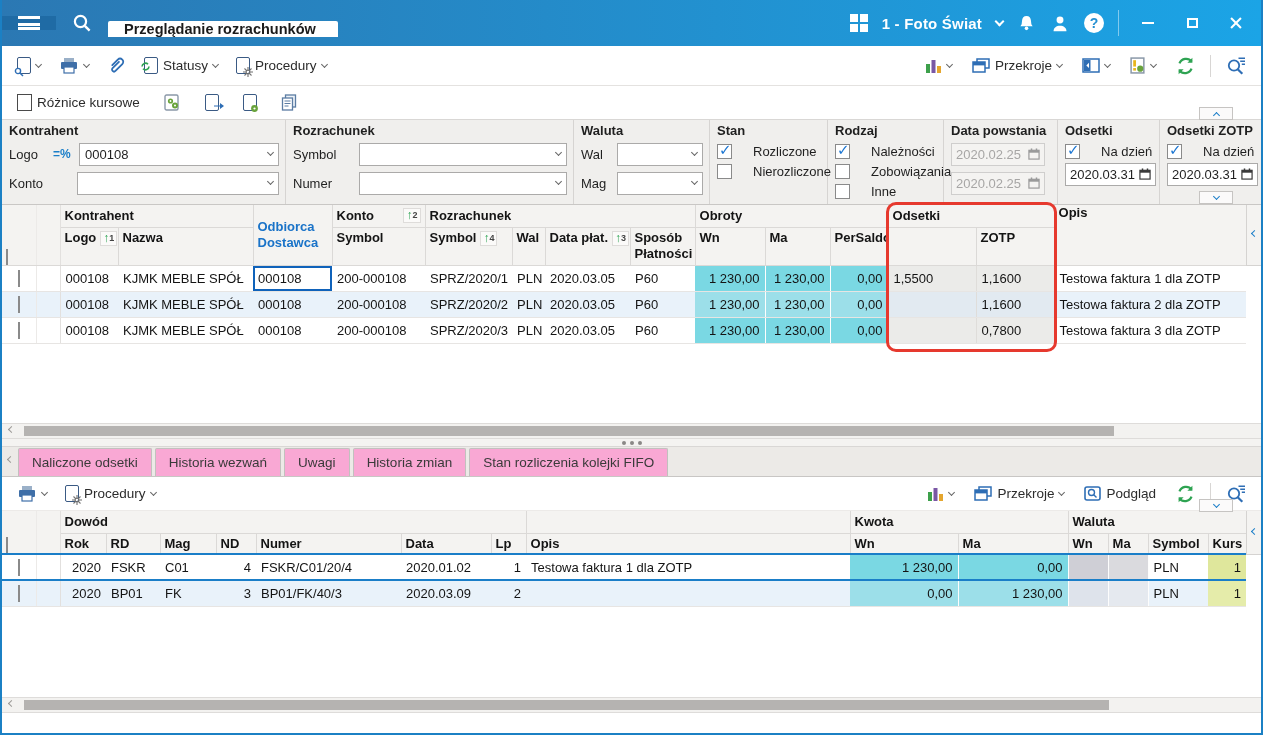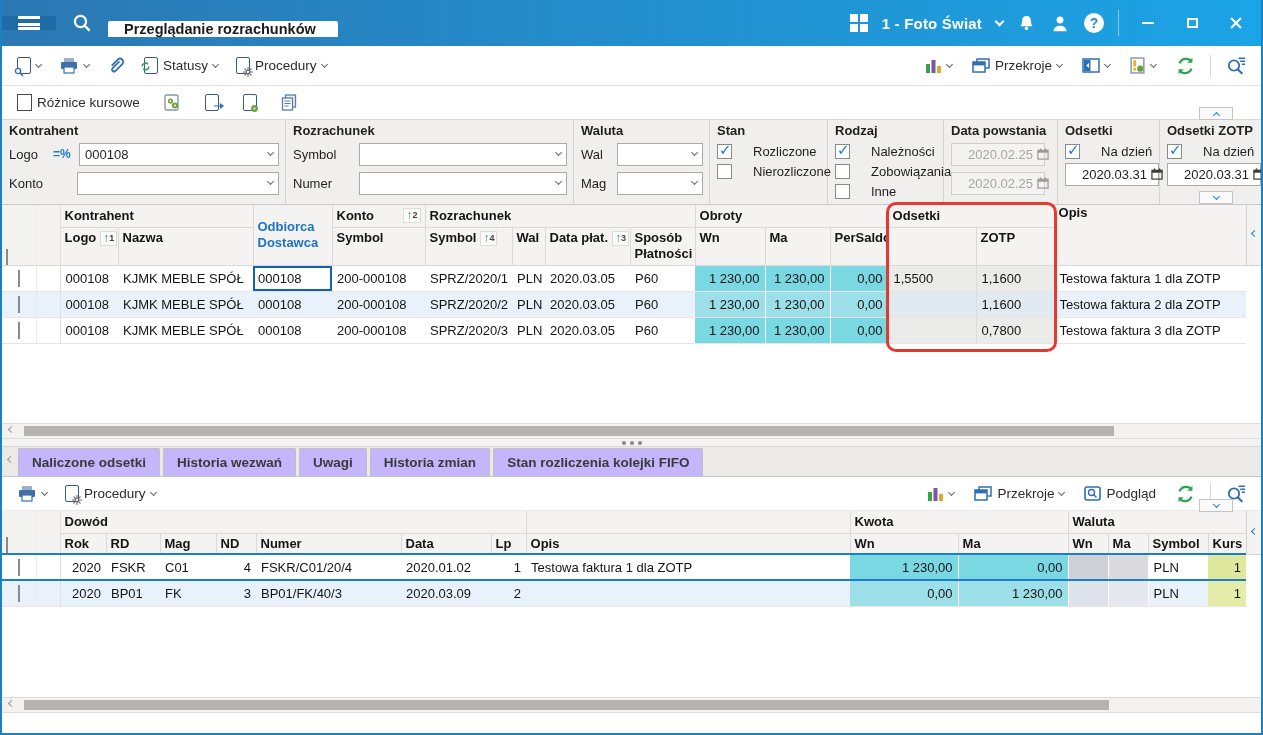--- a/index.html
+++ b/index.html
@@ -64,21 +64,21 @@
   .frow { display:flex; align-items:center; height:26px; gap:4px; }
   .flabel { flex:none; }
   .combo { flex:1; height:23px; background:#fff; border:1px solid #abaaa9; display:flex; align-items:center;
     padding:0 5px; gap:4px; cursor:pointer; }
   .combo .cval { flex:1; overflow:hidden; white-space:nowrap; }
   .matchop { color:#1a7ec8; font-weight:bold; font-size:12px; width:22px; flex:none; }
   .cb { width:15px; height:15px; background:#fff; border:1px solid #8a8a8a; position:relative; flex:none; cursor:pointer; }
   .cb.checked::after { content:"✓"; position:absolute; left:1px; top:-4px; color:#1c76d2; font-weight:bold; font-size:15px; }
   .cbrow { display:flex; align-items:center; gap:21px; height:20px; }
   .datef { height:23px; background:#fff; border:1px solid #abaaa9; display:flex; align-items:center;
-    padding:0 16px; gap:4px; width:94px; cursor:pointer; }
+    padding:0 4px; gap:4px; width:94px; cursor:pointer; }
   .datef.dis { color:#a7a6a5; background:#f4f3f1; border-color:#cfcecd; }
   .cal { flex:none; }
   .fcol-gap { height:3px; }
 
   
   .gridwrap { position:relative; flex:none; background:#fff; }
   .gridwrap.main { height:218px; }
   .gridwrap.detail { height:186px; }
   table.grid { border-collapse:collapse; table-layout:fixed; width:1244px; font-size:13px; color:#141414; }
   table.grid th { background:#f4f3f1; border-right:1px solid #dbd9d7; border-bottom:1px solid #dbd9d7;
@@ -128,22 +128,22 @@
   .grip { width:4px; height:4px; background:#8a8886; border-radius:50%;
     box-shadow:8px 0 0 #8a8886, 16px 0 0 #8a8886; margin-right:16px; }
 
   
   .tabsbar { height:30px; flex:none; background:#eceae7; border-bottom:1px solid #c8c6c4;
     display:flex; align-items:flex-end; overflow:hidden; }
   .selector { width:160px; height:30px; flex:none; display:flex; align-items:center; gap:7px; padding:0 9px;
     background:#f0eeec; border-right:1px solid #c8c6c4; font-size:13.5px; color:#222; cursor:pointer; }
   .tsarr { width:16px; height:30px; display:flex; align-items:center; justify-content:center; flex:none; cursor:pointer; }
   .tab { display:flex; align-items:center; padding:0 13px; height:28px; margin-right:3px; flex:none;
-    border:1px solid #c2c0be; border-bottom:none; background:#c4b5fd; color:#3a3a3a; font-size:13.5px;
-    border-radius:2px 2px 0 0; cursor:pointer; white-space:nowrap;font-weight:bold; }
+    border:1px solid #c2c0be; border-bottom:none; background:#f9a8d4; color:#3a3a3a; font-size:13.5px;
+    border-radius:2px 2px 0 0; cursor:pointer; white-space:nowrap; }
   .tab.active { background:#fff; border-top:2px solid #1a7ec8; color:#1565b0; font-weight:bold; height:30px; }
 
   .toolbar2 { height:34px; flex:none; display:flex; align-items:center; padding:0 10px; gap:8px;
     font-size:13.5px; color:#2c2c2c; position:relative; border-bottom:1px solid #eceae8; }
 
   .bottomspace { height:20px; flex:none; background:#fff; }
 
   svg { display:block; }
 </style>
 </head>

